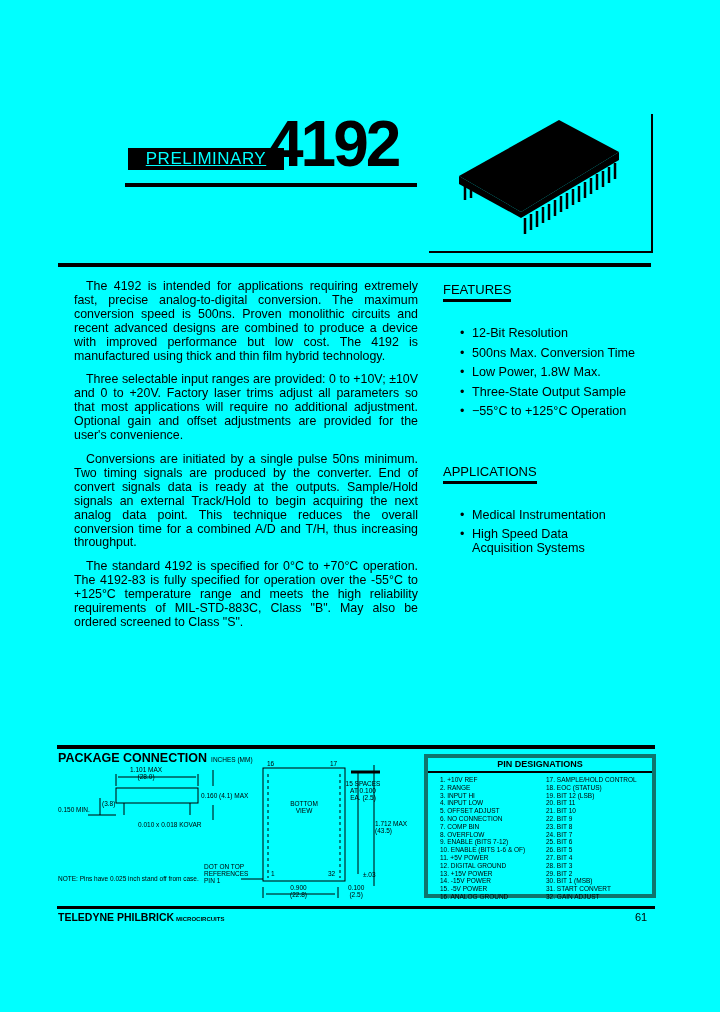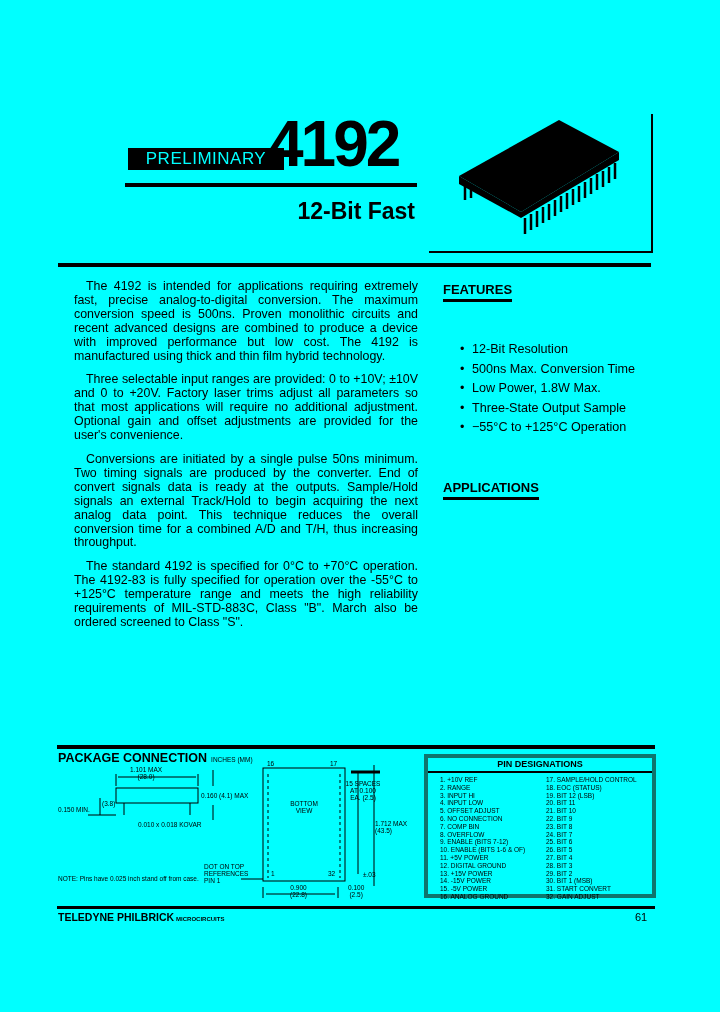--- a/index.html
+++ b/index.html
@@ -3,31 +3,31 @@
 <meta charset="utf-8">
 <style>
   html, body { margin: 0; padding: 0; }
   body {
     width: 720px; height: 1012px; background: #00ffff; color: #000;
     font-family: "Liberation Sans", sans-serif; position: relative; overflow: hidden;
   }
   .abs { position: absolute; }
   .prelim {
     left: 128px; top: 148px; width: 156px; height: 22px; background: #000; color: #00ffff;
-    font-size: 17px; letter-spacing: 0.5px; display: flex; align-items: center; justify-content: center;
+    font-size: 17px; letter-spacing: 0.5px; display: flex; align-items: center; justify-content: center; text-decoration: underline;
   }
   .part-no { left: 268px; top: 112px; font-size: 64px; font-weight: bold; letter-spacing: -3px; line-height: 1; }
   .title-rule { left: 125px; top: 183px; width: 292px; height: 4px; background: #000; }
   .subtitle { right: 305px; top: 196px; text-align: right; font-size: 23px; font-weight: bold; line-height: 30px; }
   .chip-frame { left: 429px; top: 114px; width: 222px; height: 137px; border-right: 2px solid #000; border-bottom: 2px solid #000; }
   .top-rule { left: 58px; top: 263px; width: 593px; height: 4px; background: #000; }
   .body-col { left: 58px; top: 280px; width: 360px; font-size: 12.4px; line-height: 13.9px; text-align: justify; }
   .body-col p { margin: 0 0 10px 16px; text-indent: 12px; }
   .side-col { left: 443px; top: 280px; width: 215px; }
-  .side-head { font-size: 13px; font-weight: bold; display: inline-block; border-bottom: 3px solid #000; padding-bottom: 2px; margin-bottom: 24px; }
+  .side-head { font-size: 13px; font-weight: normal; display: inline-block; border-bottom: 3px solid #000; padding-bottom: 2px; margin-bottom: 8px; }
   .side-list { list-style: none; margin: 17px; padding: 0; font-size: 12.6px; }
   .side-list li { position: relative; padding-left: 12px; margin-bottom: 6px; line-height: 13.5px; }
   .side-list li::before { content: "\2022"; position: absolute; left: 0; top: 0; }
   .pkg-rule { left: 57px; top: 745px; width: 598px; height: 4px; background: #000; }
   .pkg-title { left: 58px; top: 751px; font-size: 12.5px; font-weight: bold; }
   .pkg-units { font-size: 6.5px; font-weight: normal; margin-left: 4px; }
   .pkg-diagram { left: 58px; top: 760px; width: 365px; height: 140px; }
   .tiny { font-size: 6.5px; line-height: 7px; position: absolute; white-space: nowrap; }
   .pin-table { left: 424px; top: 754px; width: 232px; height: 144px; border: 4px solid #0f766e; box-sizing: border-box; }
   .pin-head { text-align: center; font-weight: bold; font-size: 9px; border-bottom: 2px solid #000; height: 13px; line-height: 13px; }
@@ -38,21 +38,20 @@
   .foot-brand small { font-size: 6px; font-weight: bold; margin-left: 2px; }
   .foot-page { left: 635px; top: 911px; font-size: 11px; font-weight: normal; }
 </style>
 </head>
 <body>
 
 <div class="abs prelim">PRELIMINARY</div>
 <div class="abs part-no">4192</div>
 <div class="abs title-rule"></div>
 <div class="abs subtitle">
-  <div>12-Bit Fast</div>
 </div>
 
 <div class="abs chip-frame">
   <svg width="222" height="137" viewBox="0 0 222 137">
     <polygon points="30,62 130,6 190,38 92,98" fill="#000"></polygon>
     <polygon points="30,62 92,98 92,104 30,70" fill="#000"></polygon>
     <polygon points="92,98 190,38 190,46 92,104" fill="#000"></polygon>
     <g stroke="#000" stroke-width="2.5">
       <line x1="96" y1="104" x2="96" y2="120"></line>
         <line x1="102" y1="100" x2="102" y2="116"></line>
@@ -75,34 +74,38 @@
     </g>
   </svg>
 </div>
 
 <div class="abs top-rule"></div>
 
 <div class="abs body-col">
   <p>The 4192 is intended for applications requiring extremely fast, precise analog-to-digital conversion. The maximum conversion speed is 500ns. Proven monolithic circuits and recent advanced designs are combined to produce a device with improved performance but low cost. The 4192 is manufactured using thick and thin film hybrid technology.</p>
   <p>Three selectable input ranges are provided: 0 to +10V; ±10V and 0 to +20V. Factory laser trims adjust all parameters so that most applications will require no additional adjustment. Optional gain and offset adjustments are provided for the user's convenience.</p>
   <p>Conversions are initiated by a single pulse 50ns minimum. Two timing signals are produced by the converter. End of convert signals data is ready at the outputs. Sample/Hold signals an external Track/Hold to begin acquiring the next analog data point. This technique reduces the overall conversion time for a combined A/D and T/H, thus increasing throughput.</p>
-  <p>The standard 4192 is specified for 0°C to +70°C operation. The 4192-83 is fully specified for operation over the -55°C to +125°C temperature range and meets the high reliability requirements of MIL-STD-883C, Class "B". March also be ordered screened to Class "S".</p>
+  <p>The standard 4192 is specified for 0°C to +70°C operation. The 4192-83 is fully specified for operation over the -55°C to +125°C temperature range and meets the high reliability requirements of MIL-STD-883C, Class "B". May also be ordered screened to Class "S".</p>
 </div>
 
 <div class="abs side-col">
   <div class="side-head">FEATURES</div>
   <ul class="side-list">
     <li>12-Bit Resolution</li>
     <li>500ns Max. Conversion Time</li>
     <li>Low Power, 1.8W Max.</li>
     <li>Three-State Output Sample</li>
     <li>−55°C to +125°C Operation</li>
   </ul>
   <div style="height:26px"></div>
   <div class="side-head">APPLICATIONS</div>
+  <ul class="side-list">
+    <li>Medical Instrumentation</li>
+    <li style="width:120px">High Speed Data Acquisition Systems</li>
+  </ul>
 </div>
 
 <div class="abs pkg-rule"></div>
 <div class="abs pkg-title">
   <span>PACKAGE CONNECTION</span><span class="pkg-units">INCHES (MM)</span>
 </div>
 
 <div class="abs pkg-diagram">
   <svg width="365" height="140" viewBox="0 0 365 140" style="position:absolute;left:0;top:0">
     <g stroke="#000" stroke-width="1" fill="none">

